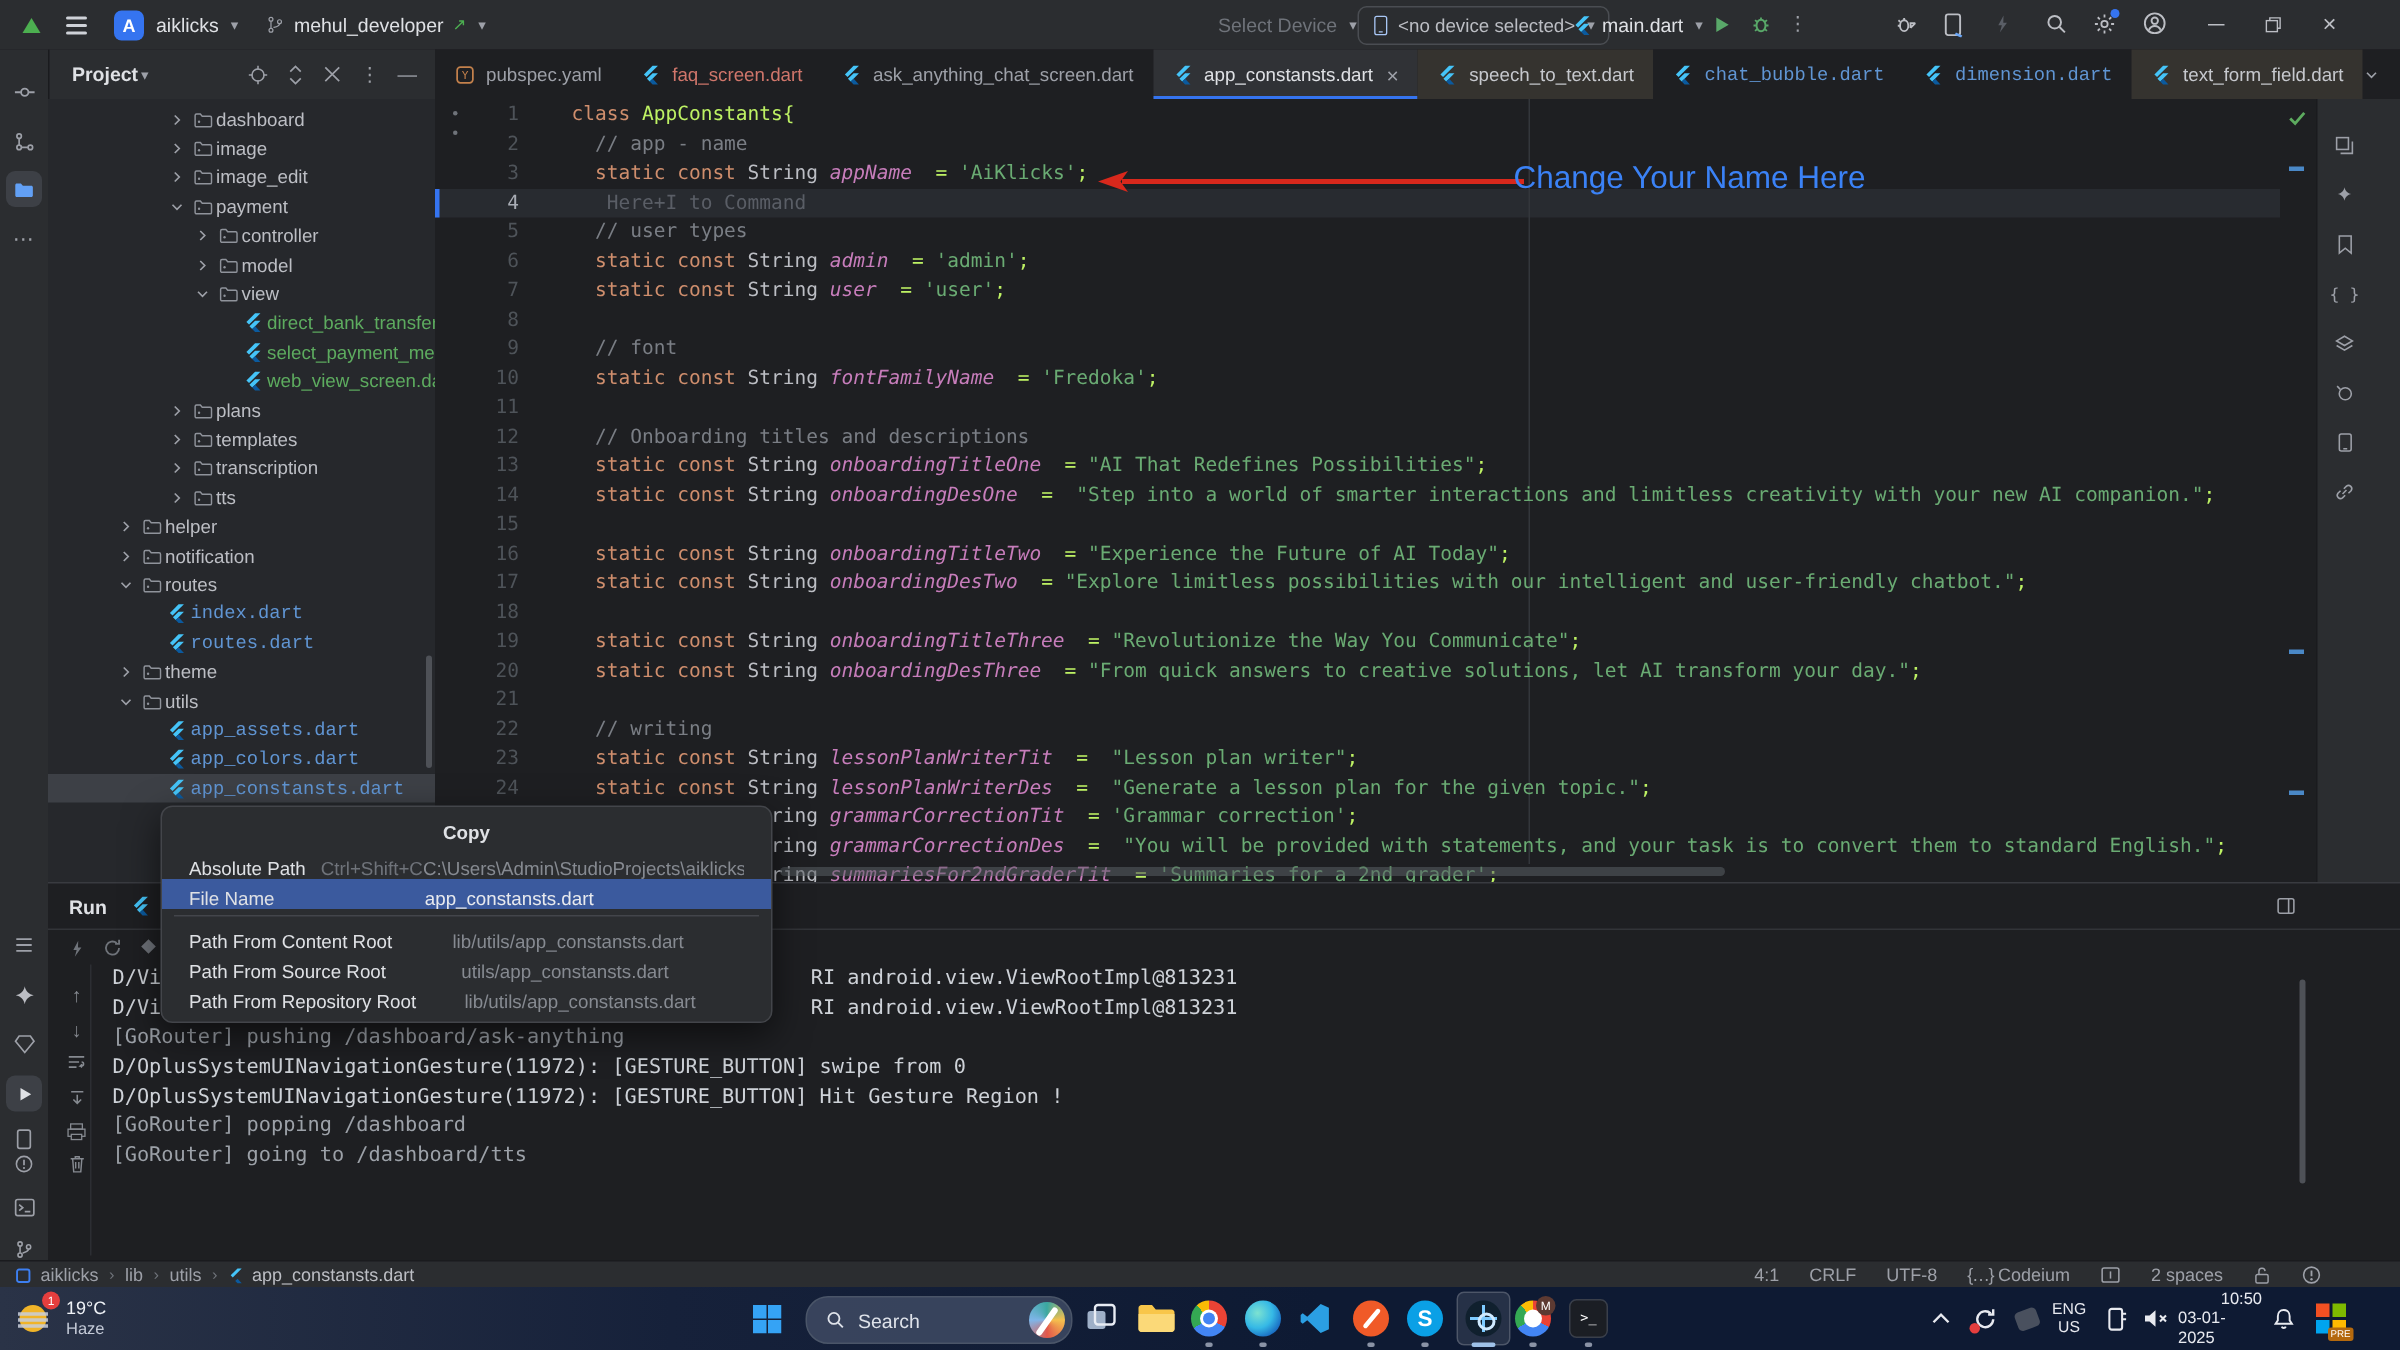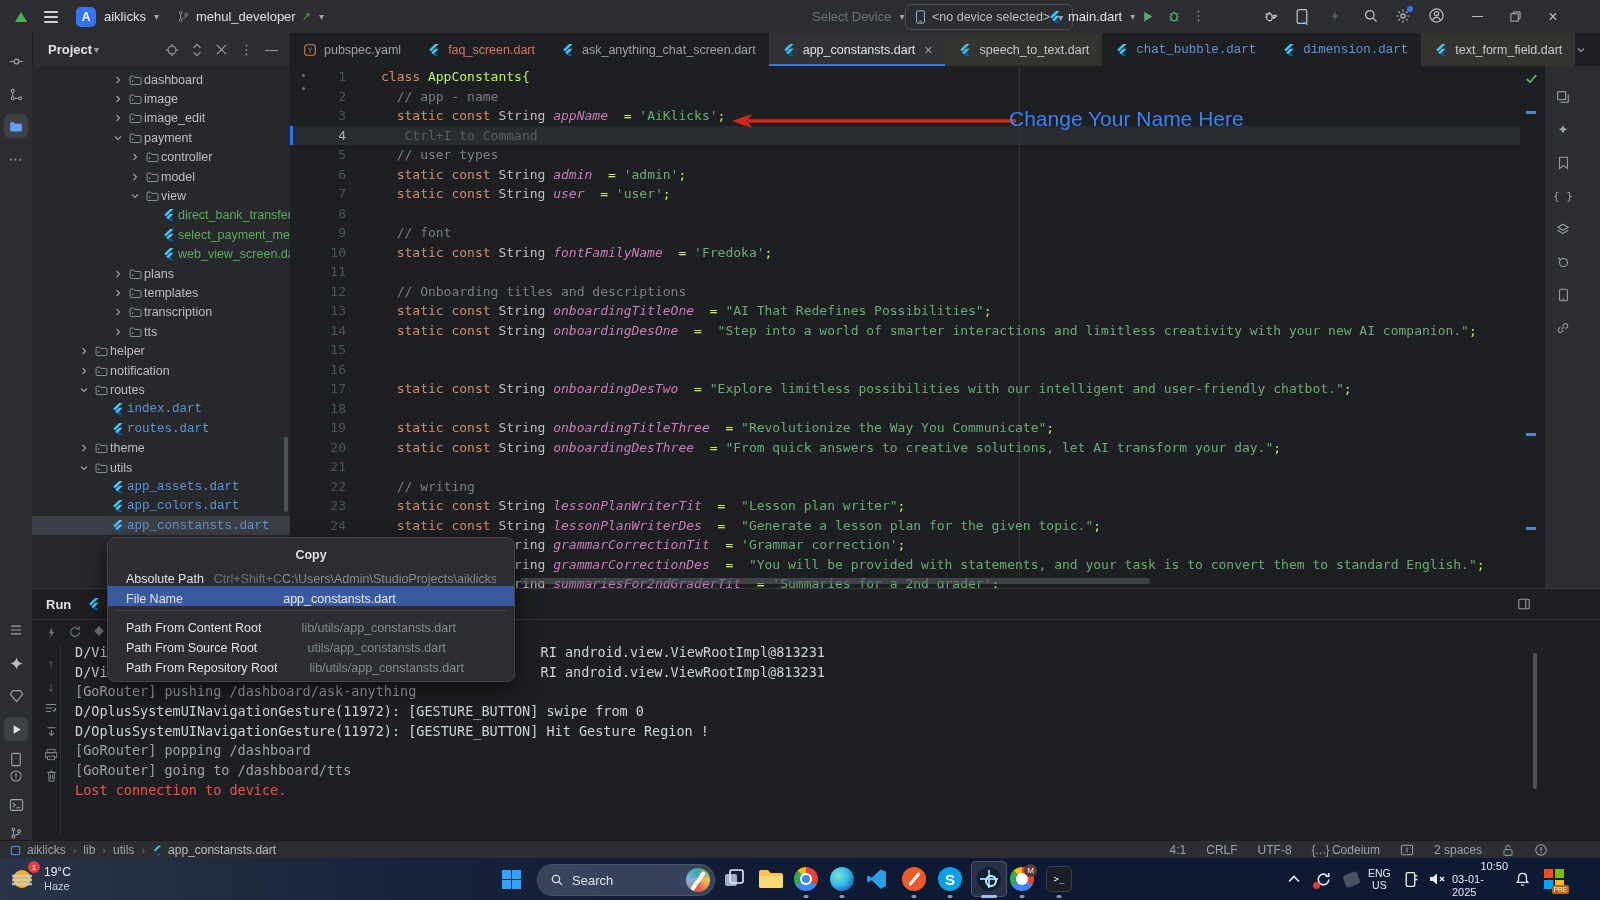--- a/index.html
+++ b/index.html
@@ -739,21 +739,21 @@
         <div class="codeline">
      <span class="ln" style="">2</span>
      <span class="ct"><span class="tok-com">  // app - name</span></span>
    </div>
         <div class="codeline">
      <span class="ln" style="">3</span>
      <span class="ct"><span class="tok-kw">  static const </span><span class="tok-typ">String </span><span class="tok-fld">appName</span><span class="tok-pln">  = </span><span class="tok-str">'AiKlicks'</span><span class="tok-pln">;</span></span>
    </div>
         <div class="codeline">
      <span class="ln" style="color:#a9adb5">4</span>
-     <span class="ct"><span class="tok-hint">   Ctrl+I to Command</span></span>
+     <span class="ct"><span class="tok-hint">   Here+I to Command</span></span>
    </div>
         <div class="codeline">
      <span class="ln" style="">5</span>
      <span class="ct"><span class="tok-com">  // user types</span></span>
    </div>
         <div class="codeline">
      <span class="ln" style="">6</span>
      <span class="ct"><span class="tok-kw">  static const </span><span class="tok-typ">String </span><span class="tok-fld">admin</span><span class="tok-pln">  = </span><span class="tok-str">'admin'</span><span class="tok-pln">;</span></span>
    </div>
         <div class="codeline">
@@ -787,20 +787,21 @@
         <div class="codeline">
      <span class="ln" style="">14</span>
      <span class="ct"><span class="tok-kw">  static const </span><span class="tok-typ">String </span><span class="tok-fld">onboardingDesOne</span><span class="tok-pln">  =  </span><span class="tok-str">"Step into a world of smarter interactions and limitless creativity with your new AI companion."</span><span class="tok-pln">;</span></span>
    </div>
         <div class="codeline">
      <span class="ln" style="">15</span>
      <span class="ct"></span>
    </div>
         <div class="codeline">
      <span class="ln" style="">16</span>
+     <span class="ct"><span class="tok-kw">  static const </span><span class="tok-typ">String </span><span class="tok-fld">onboardingTitleTwo</span><span class="tok-pln">  = </span><span class="tok-str">"Experience the Future of AI Today"</span><span class="tok-pln">;</span></span>
    </div>
         <div class="codeline">
      <span class="ln" style="">17</span>
      <span class="ct"><span class="tok-kw">  static const </span><span class="tok-typ">String </span><span class="tok-fld">onboardingDesTwo</span><span class="tok-pln">  = </span><span class="tok-str">"Explore limitless possibilities with our intelligent and user-friendly chatbot."</span><span class="tok-pln">;</span></span>
    </div>
         <div class="codeline">
      <span class="ln" style="">18</span>
      <span class="ct"></span>
    </div>
         <div class="codeline">
@@ -917,21 +918,20 @@
       </span>
     <div style="position:absolute;left:28px;top:54px;bottom:4px;width:1px;background:#2c2e33"></div>
     <div class="console" id="console">
         <div class="cline c-bright"><span>D/Vi</span><span style="display:inline-block;width:433px"></span><span>RI android.view.ViewRootImpl@813231</span></div>
         <div class="cline c-bright"><span>D/Vi</span><span style="display:inline-block;width:433px"></span><span>RI android.view.ViewRootImpl@813231</span></div>
         <div class="cline c-dim">[GoRouter] pushing /dashboard/ask-anything</div>
         <div class="cline c-bright">D/OplusSystemUINavigationGesture(11972): [GESTURE_BUTTON] swipe from 0</div>
         <div class="cline c-bright">D/OplusSystemUINavigationGesture(11972): [GESTURE_BUTTON] Hit Gesture Region !</div>
         <div class="cline c-dim">[GoRouter] popping /dashboard</div>
         <div class="cline c-dim">[GoRouter] going to /dashboard/tts</div>
-        <div class="cline c-red">Lost connection to device.</div>
       </div>
     <div class="abs" style="left:1501px;top:64px;width:4px;height:136px;border-radius:2px;background:#4e5157"></div>
   </div>
 
   <div class="cmenu">
     <div class="cm-title">Copy</div>
     <div id="cmenu-items">
         <div class="cm-row ">
     <span class="cm-label">Absolute Path</span>
     <span class="cm-short">Ctrl+Shift+C</span>

